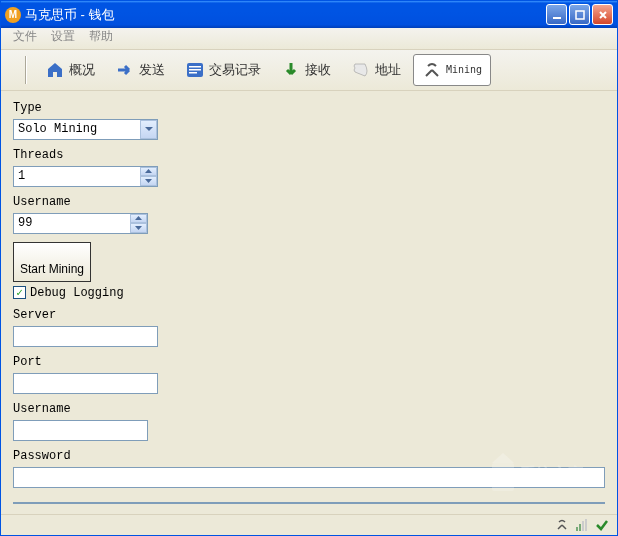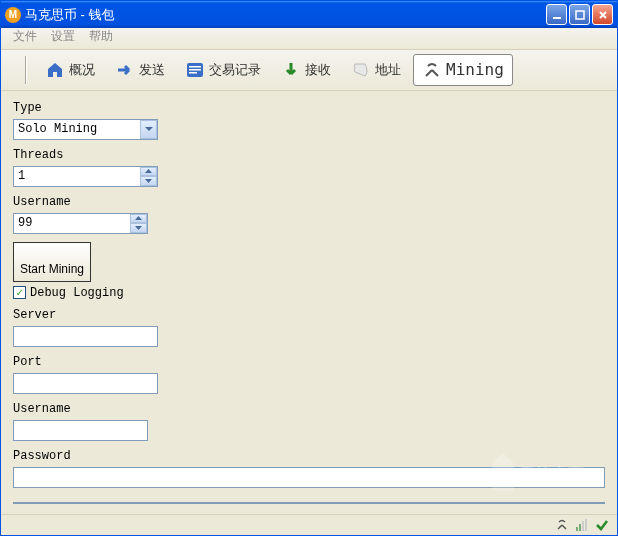--- a/index.html
+++ b/index.html
@@ -104,21 +104,21 @@
       justify-content: center;
     }
     .tool-icon svg { width: 20px; height: 20px; }
     .tool-label {
       font-family: SimSun, sans-serif;
       color: #333;
       font-size: 13px;
     }
     .tool-btn.active .tool-label {
       font-family: Tahoma, monospace;
-      font-size: 16px;
+      font-size: 10px;
     }
     .content {
       flex: 1;
       background: #ece9d8;
       padding: 10px 12px;
       display: flex;
       flex-direction: column;
     }
     .row {
       display: flex;

